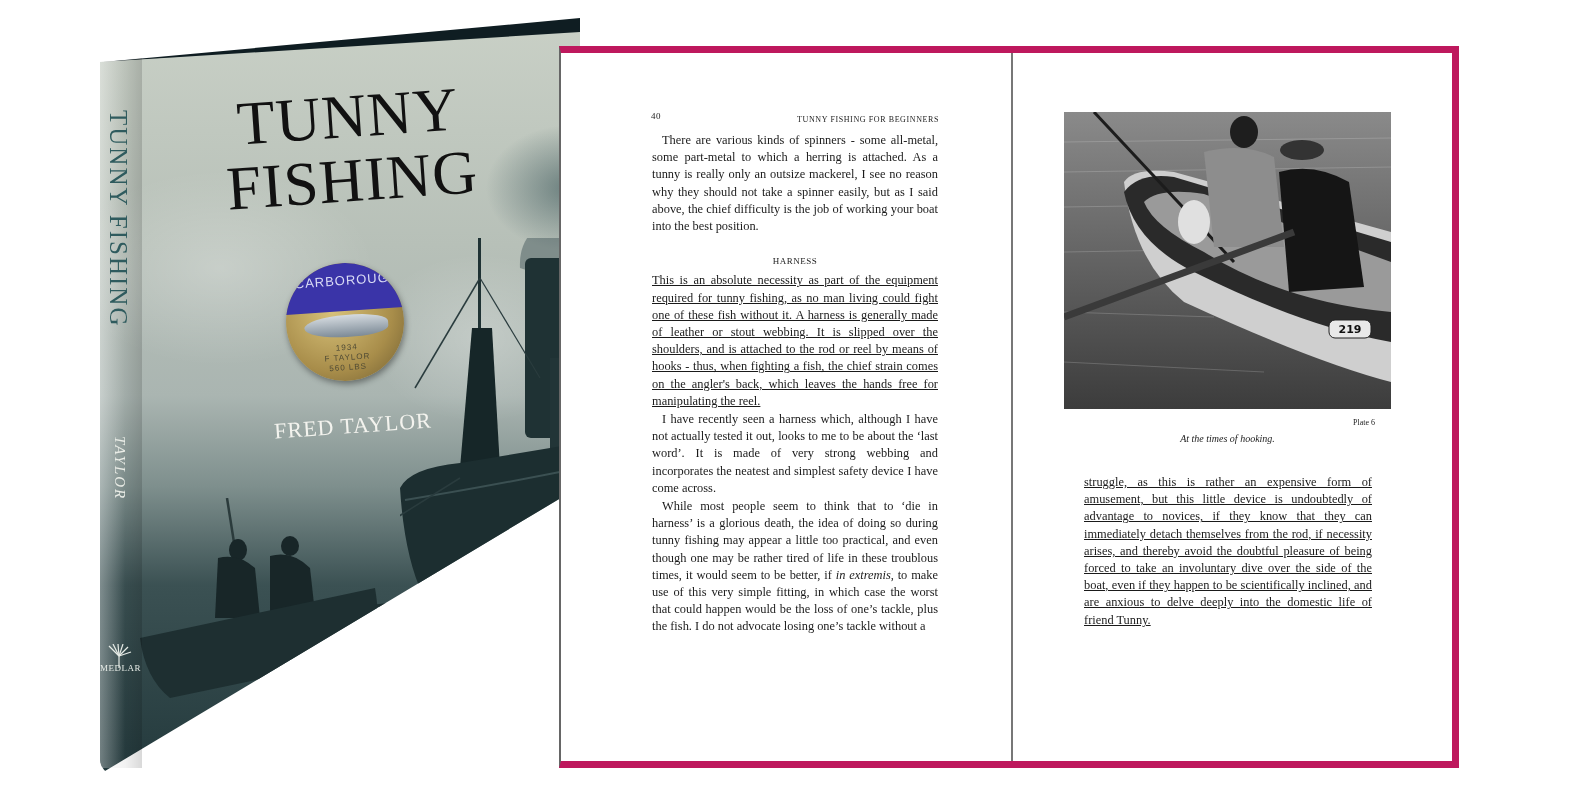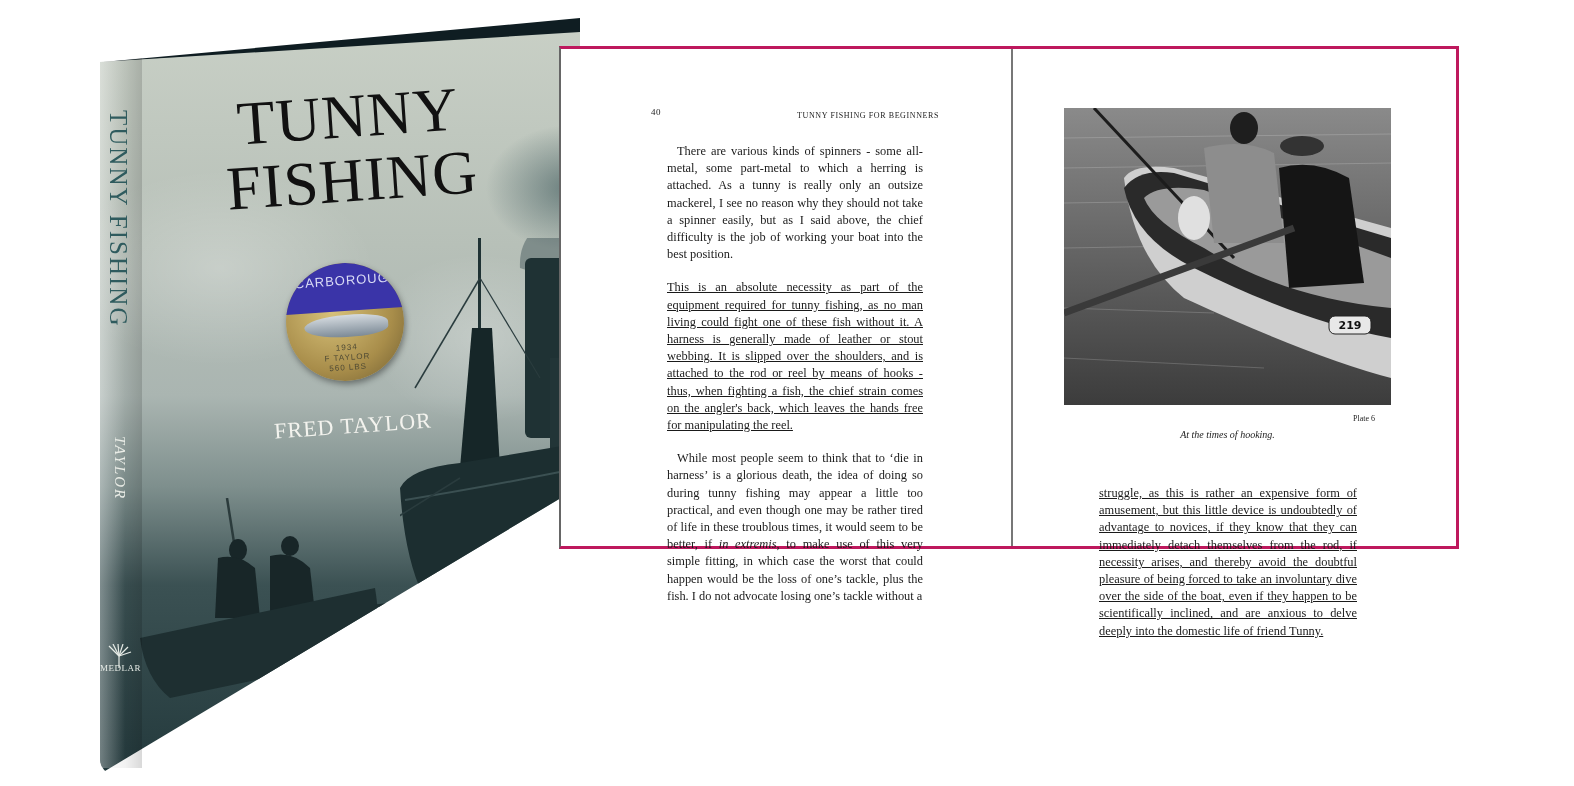--- a/index.html
+++ b/index.html
@@ -86,43 +86,43 @@
   }
   .ship {
     position:absolute; left:300px; top:220px; width:180px; height:370px;
   }
   .rowboat {
     position:absolute; left:30px; top:480px; width:260px; height:210px;
   }
 
   
   .spread {
-    position:absolute; left:559px; top:46px; width:900px; height:503px;
-    border:3px solid #be185d; border-left:2px solid #666; background:#fff;
+    position:absolute; left:559px; top:46px; width:900px; height:722px;
+    border:7px solid #be185d; border-left:2px solid #666; background:#fff;
     box-sizing:border-box;
   }
   .gutter {
     position:absolute; left:450px; top:0; width:2px; height:100%; background:#777;
   }
   .page { position:absolute; top:0; height:100%; }
   .page-left { left:0; width:450px; }
   .page-right { left:452px; width:446px; }
 
   .running-head {
     position:absolute; left:90px; top:58px; width:288px;
     font-size:8px; letter-spacing:.6px; color:#222;
   }
   .running-head .num { position:absolute; left:0; top:0; font-size:9px; }
   .running-head .title { position:absolute; left:0; width:288px; text-align:right; top:4px; }
 
   .body-text {
     position:absolute; left:90px; width:288px;
     font-size:12.4px; line-height:17.2px; color:#1a1a1a; text-align:justify;
   }
-  .body-text p { margin:16px; text-indent:10px; }
+  .body-text p { margin:1px; text-indent:10px; }
   .body-text p.noindent { text-indent:0;text-decoration:underline; }
   .section-head {
     text-align:center; font-size:9px; letter-spacing:.5px; margin:18px 0 2px 0; color:#222;
   }
   .block1 { top:78px; }
 
   .plate-photo {
     position:absolute; left:51px; top:59px; width:327px; height:297px;
     background:
       radial-gradient(ellipse 140px 60px at 230px 110px, rgba(20,20,20,.85), transparent 70%),
@@ -208,21 +208,23 @@
   <div class="gutter"></div>
 
   <div class="page page-left">
     <div class="running-head">
       <span class="num">40</span>
       <span class="title">TUNNY FISHING FOR BEGINNERS</span>
     </div>
 
     <div class="body-text block1">
       <p>There are various kinds of spinners - some all-metal, some part-metal to which a herring is attached. As a tunny is really only an outsize mackerel, I see no reason why they should not take a spinner easily, but as I said above, the chief difficulty is the job of working your boat into the best position.</p>
+      <div class="section-head">HARNESS</div>
       <p class="noindent">This is an absolute necessity as part of the equipment required for tunny fishing, as no man living could fight one of these fish without it. A harness is generally made of leather or stout webbing. It is slipped over the shoulders, and is attached to the rod or reel by means of hooks - thus, when fighting a fish, the chief strain comes on the angler's back, which leaves the hands free for manipulating the reel.</p>
+      <p>I have recently seen a harness which, although I have not actually tested it out, looks to me to be about the ‘last word’. It is made of very strong webbing and incorporates the neatest and simplest safety device I have come across.</p>
       <p><span>While most people seem to think that to ‘die in harness’ is a glorious death, the idea of doing so during tunny fishing may appear a little too practical, and even though one may be rather tired of life in these troublous times, it would seem to be better, if </span><em>in extremis</em><span>, to make use of this very simple fitting, in which case the worst that could happen would be the loss of one’s tackle, plus the fish. I do not advocate losing one’s tackle without a</span></p>
     </div>
   </div>
 
   <div class="page page-right">
     <div class="plate-photo">
       <svg width="327" height="297" viewBox="0 0 327 297">
         <defs>
           <linearGradient id="water" x1="0" y1="0" x2="0" y2="1">
             <stop offset="0" stop-color="#8a8a8a"></stop>

